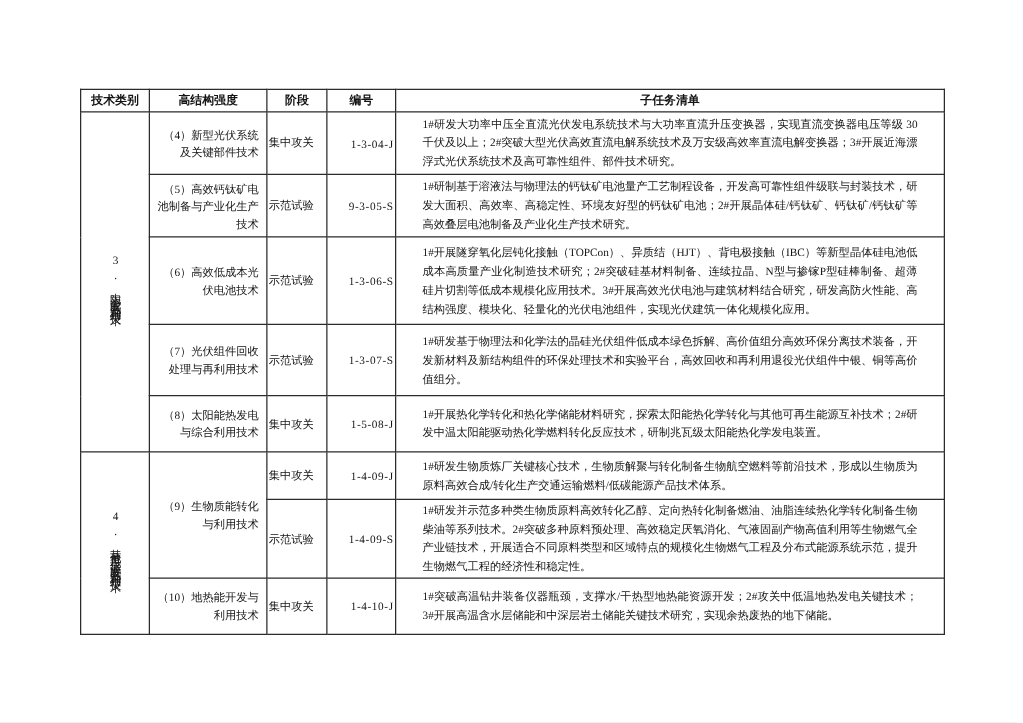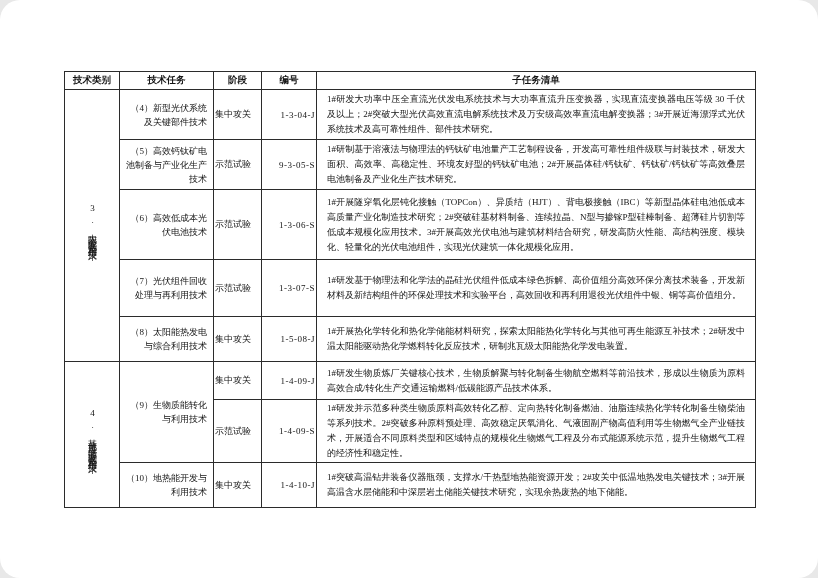--- a/index.html
+++ b/index.html
@@ -1,20 +1,19 @@
 <!DOCTYPE html>
 <html><head>
 <meta charset="utf-8">
 <style>
   html,body { margin:0; padding:0; background:#e8e8e8; }
   .page {
     width:818px; height:578px; position:relative; margin:0 auto;
     background:#ffffff; color:#141414;
     font-family:"Liberation Serif","DejaVu Serif",serif;
-    border-radius:20px;
   }
   table.doc-table {
     position:absolute; left:64px; top:71px; width:691px;
     border-collapse:collapse; table-layout:fixed;
   }
   .doc-table th, .doc-table td {
     border:1px solid #2b2b2b;
     font-size:9px; color:#141414;
     vertical-align:middle;
     overflow:hidden;
@@ -33,21 +32,21 @@
   .vtext {
     writing-mode:vertical-rl; text-orientation:upright;
     display:inline-block; letter-spacing:2px; line-height:15px;
     font-size:9px;
   }
   .vtext.wrap { max-height:128px; }
 
   td.task  { text-align:right;  padding:2px 6px; line-height:14px; }
   td.phase { text-align:left; padding:1px; }
   td.code  { text-align:right; padding:1px; letter-spacing:0.5px; }
-  td.sub   { text-align:justify; padding:1px 10px; line-height:15px; }
+  td.sub   { text-align:justify; padding:1px 21px; line-height:15px; }
 
   tr.r1 { height:50px; }
   tr.r2 { height:50px; }
   tr.r3 { height:70px; }
   tr.r4 { height:57px; }
   tr.r5 { height:45px; }
   tr.r6 { height:38px; }
   tr.r7 { height:57px; }
   tr.r8 { height:45px; }
 </style>
@@ -59,21 +58,21 @@
     <colgroup>
       <col class="c-cat">
         <col class="c-task">
         <col class="c-phase">
         <col class="c-code">
         <col class="c-sub">
     </colgroup>
     <thead>
       <tr>
         <th>技术类别</th>
-        <th>技术任务</th>
+        <th>高结构强度</th>
         <th>阶段</th>
         <th>编号</th>
         <th>子任务清单</th>
       </tr>
     </thead>
     <tbody>
       <tr class="r1">
         <td class="cat" rowspan="5">
           <span class="vtext">3.太阳能发电及利用技术</span>
         </td>

